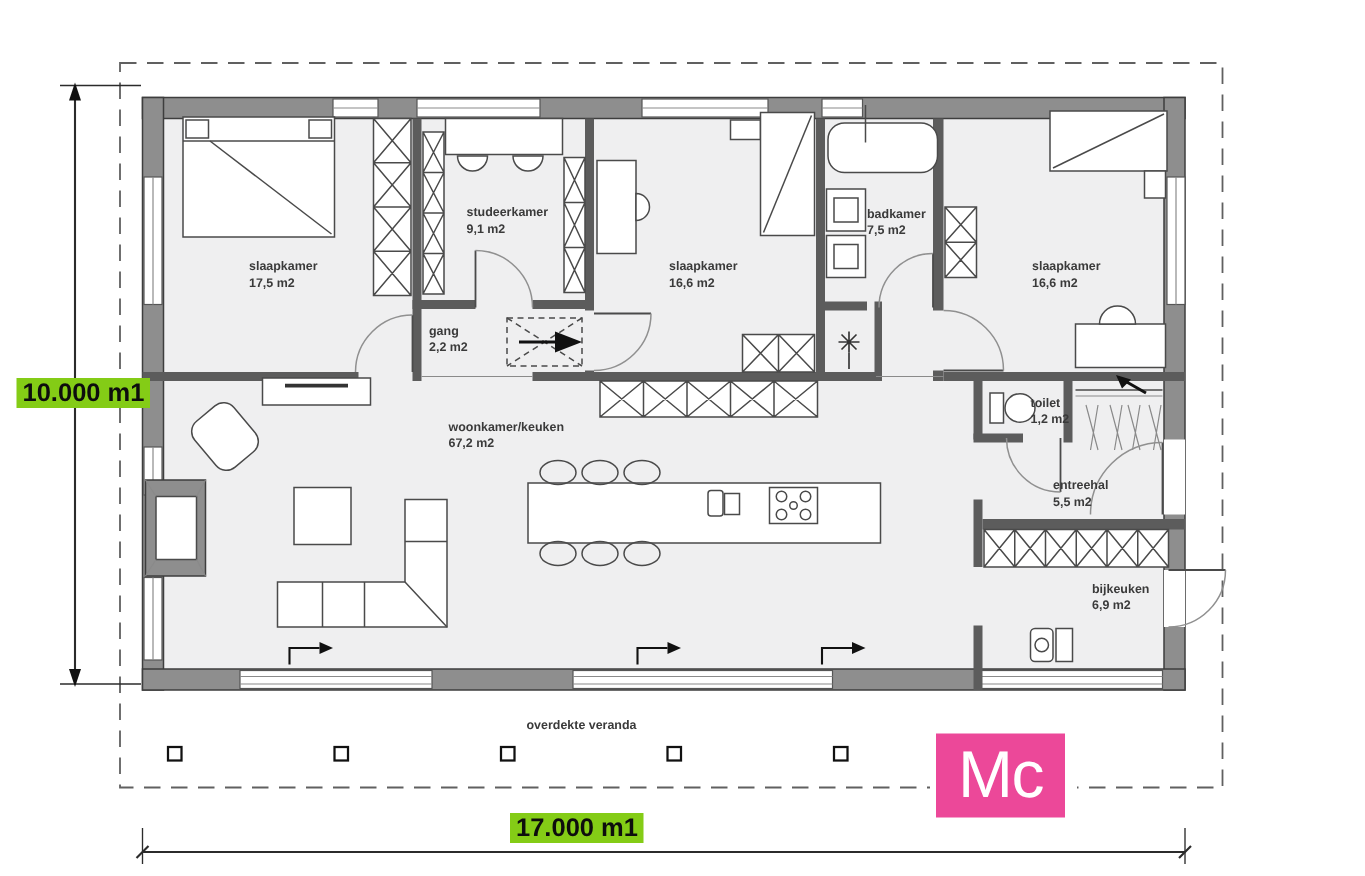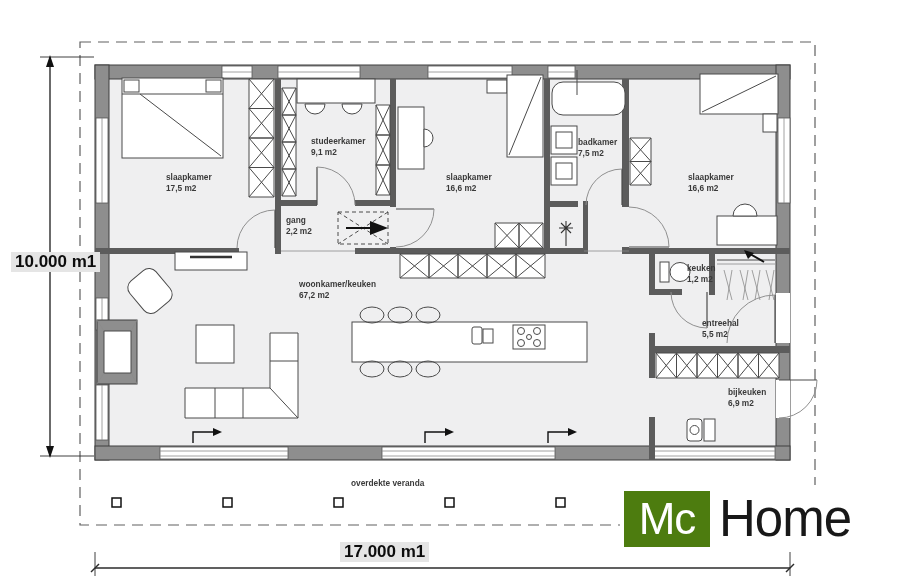--- a/index.html
+++ b/index.html
@@ -4,21 +4,21 @@
 <style>
   html,body{margin:0;padding:0;background:#fff}
   #stage{position:relative;width:910px;height:584px;background:#fff;overflow:hidden;
          font-family:"Liberation Sans",sans-serif}
   #plan-svg{position:absolute;left:0;top:0}
   .room-label{position:absolute;font:700 8.3px "Liberation Sans",sans-serif;color:#3a3a3a;
               line-height:11px;white-space:nowrap;z-index:5}
   .room-label span{display:block}
   .veranda-label{position:absolute;font:700 8.3px "Liberation Sans",sans-serif;color:#3a3a3a;z-index:5}
   .dim-label{position:absolute;font:700 17px "Liberation Sans",sans-serif;color:#0d0d0d;
-             background:#e5e5e5;padding:0 4px;z-index:6}
+             background:#84cc16;padding:0 4px;z-index:6}
   .logo{position:absolute;left:620px;top:485px;display:flex;align-items:center;background:#fff;
         padding:4px 8px 4px 4px;z-index:7}
   .logo-mark{width:86px;height:56px;background:#e8150c;display:flex;align-items:center;justify-content:center}
   .logo-mc{font:400 44px "Liberation Sans",sans-serif;color:#fff;letter-spacing:-1px}
   .logo-home{font:400 51px "Liberation Sans",sans-serif;color:#181818;margin-left:9px;letter-spacing:-1px}
 
   
   .floor{fill:#efeff0;stroke:none}
   .wall{fill:#8e8e8e;stroke:#3e3e3e;stroke-width:1}
   .iwall{fill:#5c5c5c;stroke:none}
@@ -306,37 +306,36 @@
   </div>
   <div class="room-label" style="left:688px;top:172px">
     <span>slaapkamer</span>
     <span>16,6 m2</span>
   </div>
   <div class="room-label" style="left:299px;top:279px">
     <span>woonkamer/keuken</span>
     <span>67,2 m2</span>
   </div>
   <div class="room-label" style="left:687px;top:263px">
-    <span>keuken</span>
+    <span>toilet</span>
     <span>1,2 m2</span>
   </div>
   <div class="room-label" style="left:702px;top:318px">
     <span>entreehal</span>
     <span>5,5 m2</span>
   </div>
   <div class="room-label" style="left:728px;top:387px">
     <span>bijkeuken</span>
     <span>6,9 m2</span>
   </div>
 
   <div class="veranda-label" style="left:351px;top:478px">overdekte veranda</div>
 
   <div class="dim-label" style="left:11px;top:252px">10.000 m1</div>
   <div class="dim-label" style="left:340px;top:542px">17.000 m1</div>
 
   <div class="logo">
-    <div class="logo-mark" style="background:#4d7c0f">
+    <div class="logo-mark" style="background:#ec4899">
       <span class="logo-mc">Mc</span>
     </div>
-    <span class="logo-home">Home</span>
   </div>
 
 </div>
 
 </body></html>

